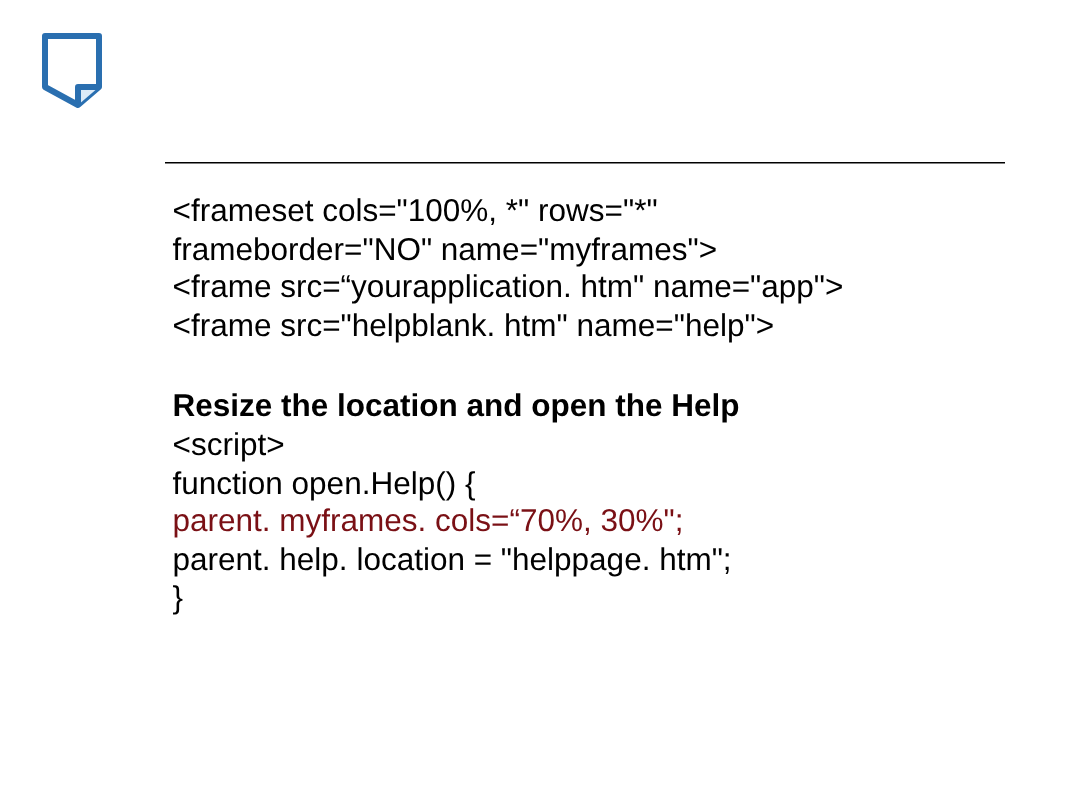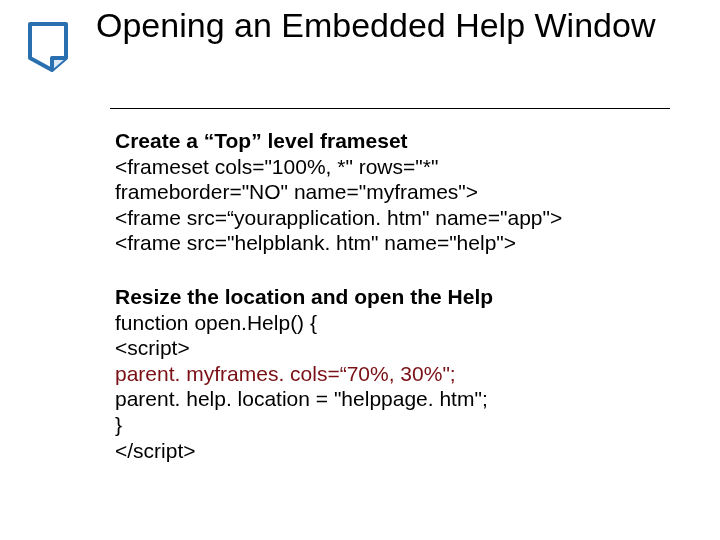--- a/index.html
+++ b/index.html
@@ -71,40 +71,37 @@
 
 <div class="slide">
 
   <div class="header">
     <div class="icon-wrap">
       <svg width="64" height="64" viewBox="0 0 64 64">
         <path d="M14 10 L50 10 L50 44 L36 56 L14 44 Z" fill="#ffffff" stroke="#2a6fb0" stroke-width="4" stroke-linejoin="round"></path>
         <path d="M50 44 L36 44 L36 56" fill="#dceaf7" stroke="#2a6fb0" stroke-width="4" stroke-linejoin="round"></path>
       </svg>
     </div>
-    <h1 class="title">Opening an Embedded Help Window</h1>
   </div>
 
   <hr class="rule">
 
   <div class="content">
 
     <div class="block">
-      <div class="block-heading">Create a “Top” level frameset</div>
       <div class="code-line">&lt;frameset cols="100%, *" rows="*"</div>
       <div class="code-line">frameborder="NO" name="myframes"&gt;</div>
       <div class="code-line">&lt;frame src=“yourapplication. htm" name="app"&gt;</div>
       <div class="code-line">&lt;frame src="helpblank. htm" name="help"&gt;</div>
     </div>
 
     <div class="block">
       <div class="block-heading">Resize the location and open the Help</div>
+      <div class="code-line">&lt;script&gt;</div>
       <div class="code-line">function open.Help() {</div>
-      <div class="code-line">&lt;script&gt;</div>
       <div class="code-line emph">parent. myframes. cols=“70%, 30%";</div>
       <div class="code-line">parent. help. location = "helppage. htm";</div>
       <div class="code-line">}</div>
-      <div class="code-line">&lt;/script&gt;</div>
     </div>
 
   </div>
 
 </div>
 
 </body></html>

